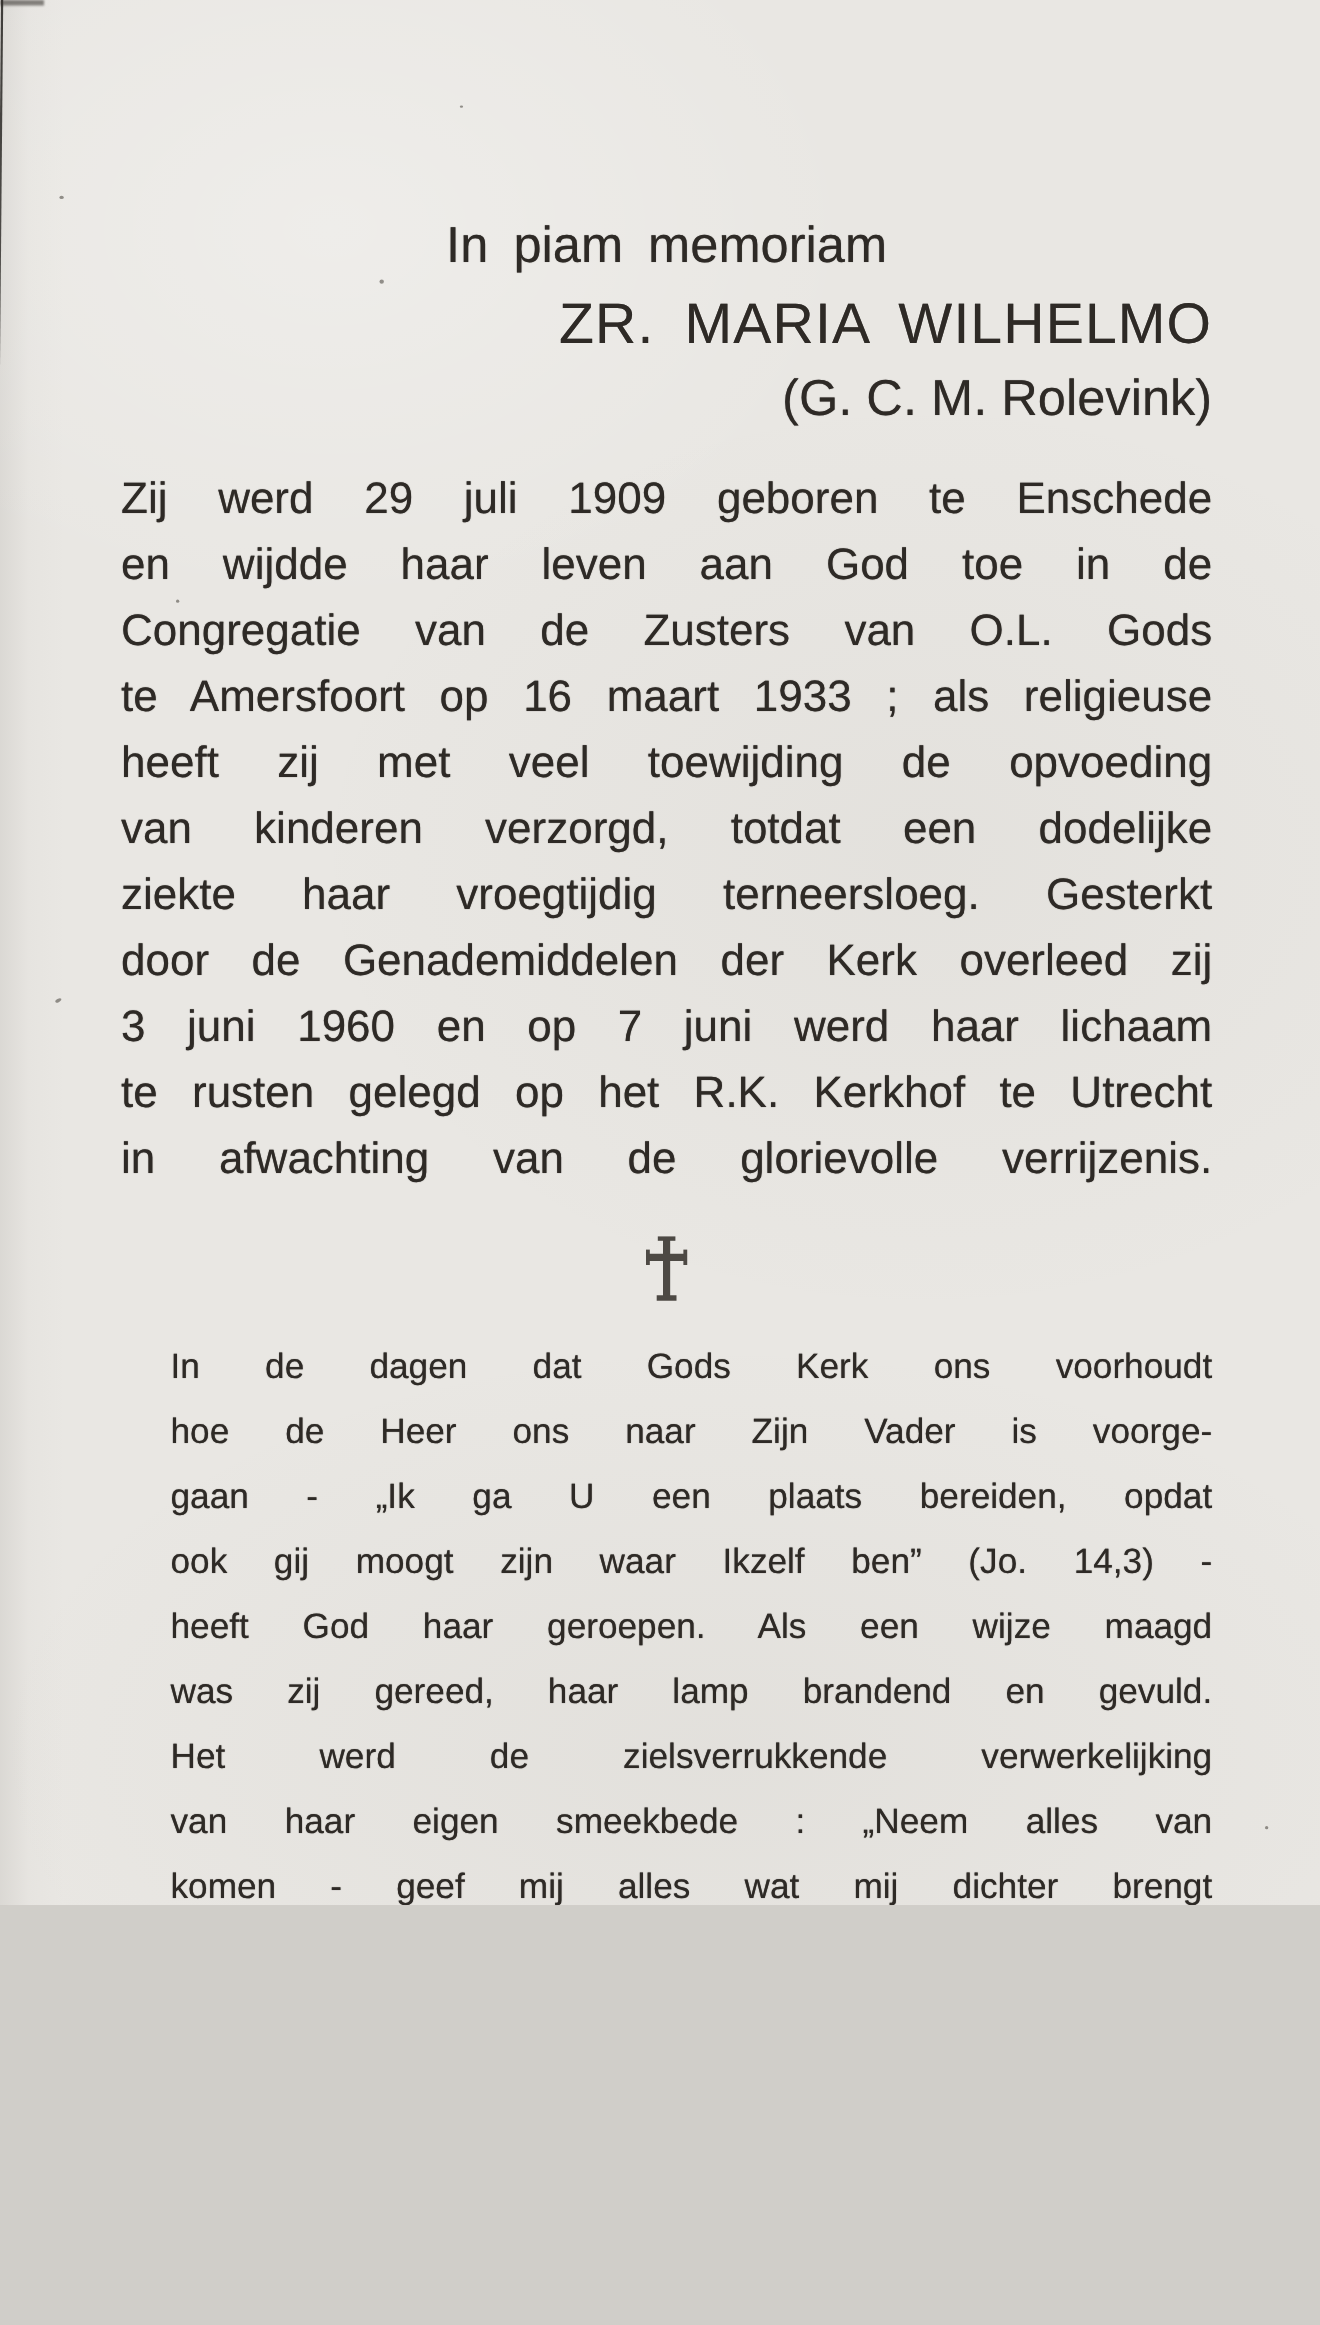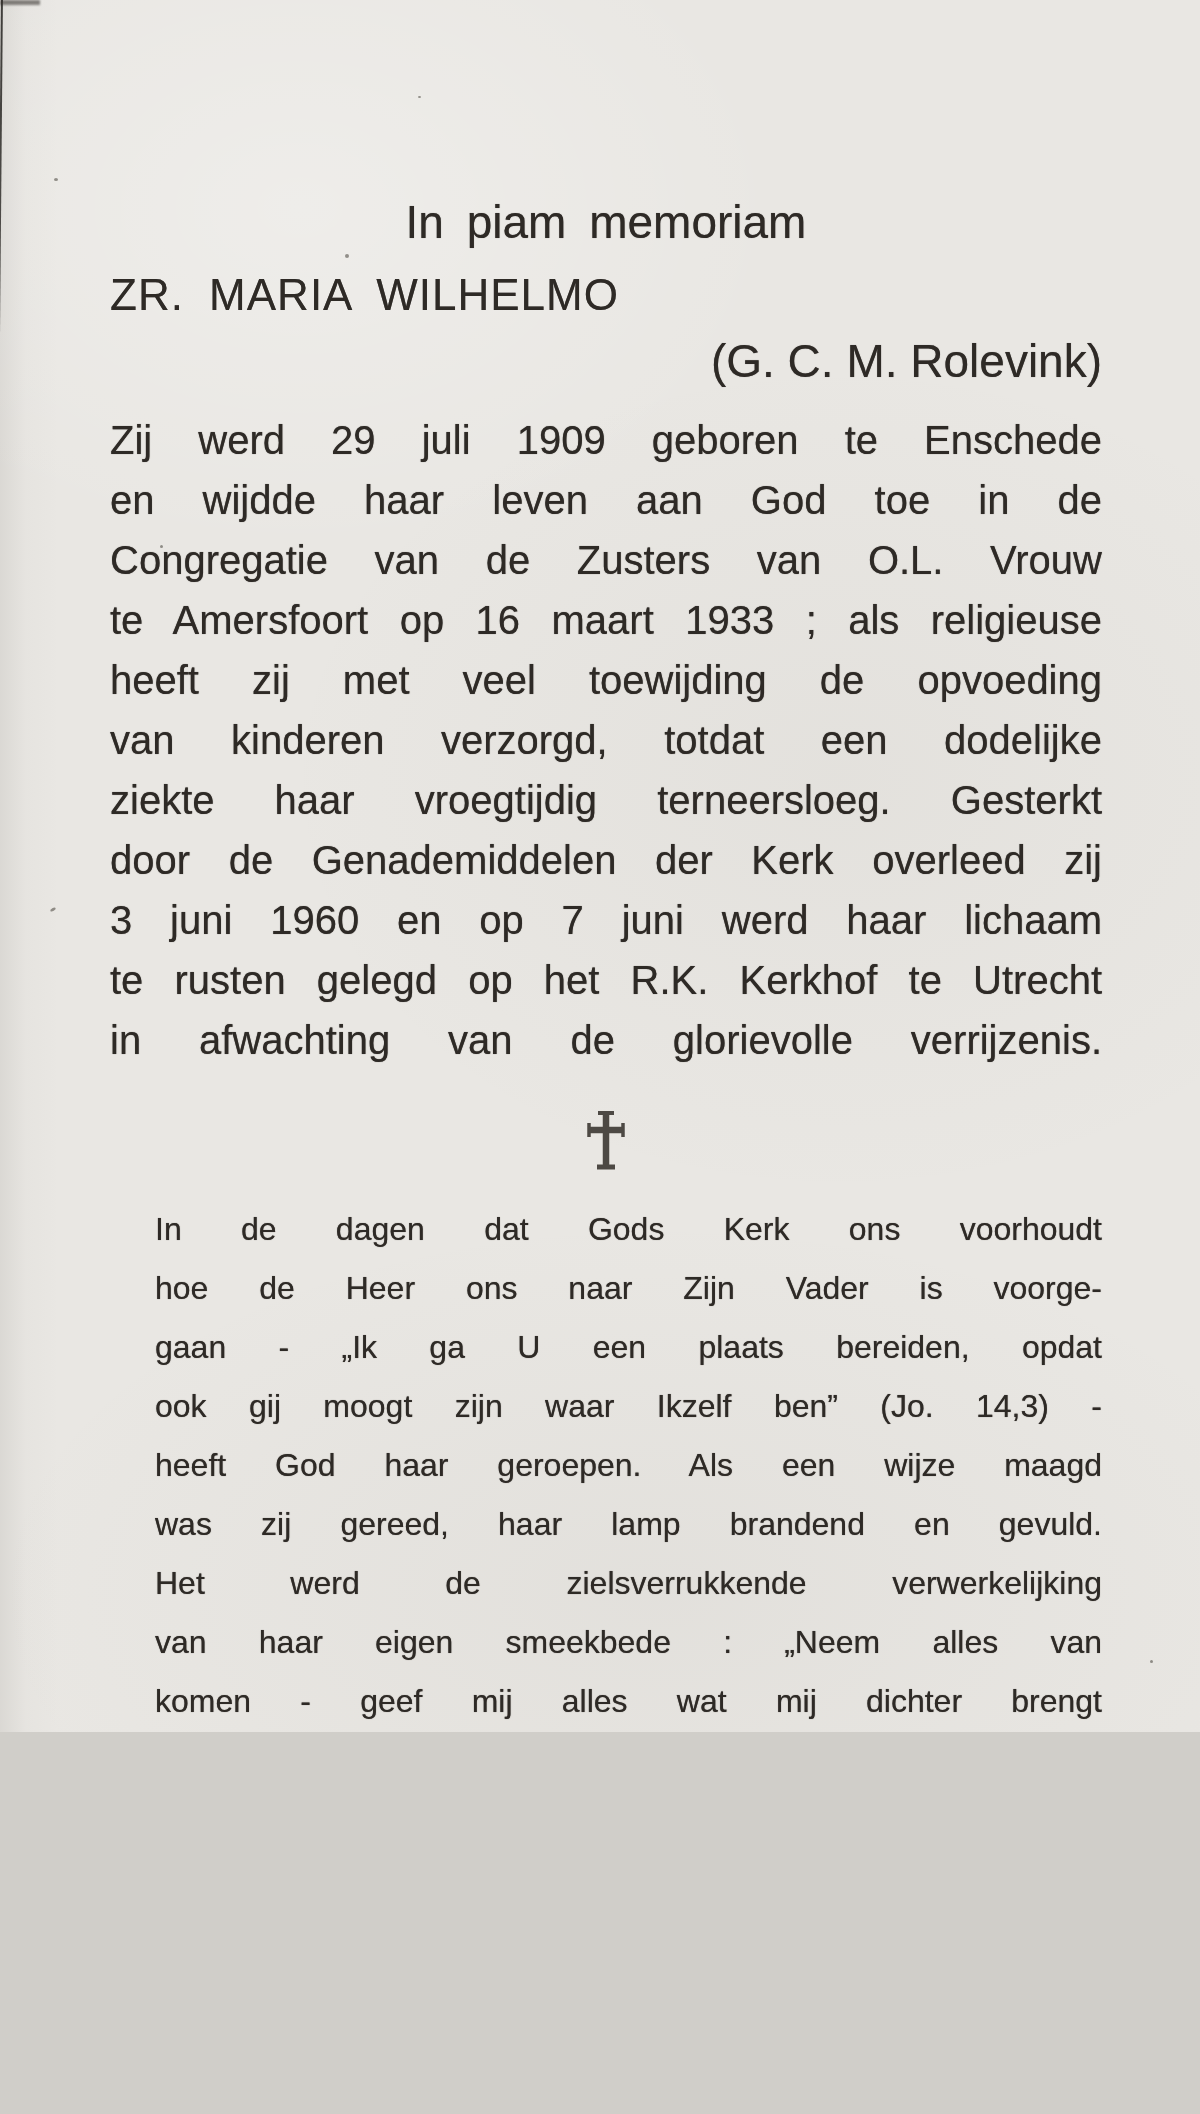--- a/index.html
+++ b/index.html
@@ -32,31 +32,31 @@
     background:rgba(45,42,38,0.55);filter:blur(1px);
   }
   .speck{position:absolute;background:rgba(70,65,58,0.55);border-radius:50%;}
   .content{position:absolute;left:110px;top:0;width:992px;}
   .memoriam{
     margin-top:196px;text-align:center;
     font-size:46px;line-height:52px;word-spacing:10px;
     text-shadow:0 0 0.7px rgba(46,42,38,0.75);
   }
   .title{
-    margin-top:16px;text-align:left;
-    font-size:44px;line-height:62px;letter-spacing:1px;word-spacing:12px;
+    margin-top:16px;text-align:right;
+    font-size:52px;line-height:62px;letter-spacing:1px;word-spacing:12px;
     text-shadow:0 0 0.6px rgba(46,42,38,0.65);
   }
   .subtitle{
     margin-top:8px;text-align:right;
     font-size:46px;line-height:54px;
     text-shadow:0 0 0.7px rgba(46,42,38,0.7);
   }
   .para{text-shadow:0 0 0.8px rgba(46,42,38,0.8);}
-  .para1{margin-top:22px;font-size:40px;line-height:60px;}
+  .para1{margin-top:35px;font-size:40px;line-height:60px;}
   .para2{margin-top:28px;font-size:32px;line-height:59px;margin-left:45px;}
   .line{
     text-align:justify;text-align-last:justify;
     white-space:nowrap;width:100%;
   }
   .line.no-just{text-align:right;text-align-last:auto;}
   .cross-wrap{
     margin-top:38px;height:64px;
     display:flex;justify-content:center;align-items:center;
   }
@@ -89,21 +89,21 @@
 
     <div class="memoriam">In piam memoriam</div>
 
     <div class="title">ZR. MARIA WILHELMO</div>
 
     <div class="subtitle">(G. C. M. Rolevink)</div>
 
     <div class="para para1">
       <div class="line">Zij werd 29 juli 1909 geboren te Enschede</div>
       <div class="line">en wijdde haar leven aan God toe in de</div>
-      <div class="line">Congregatie van de Zusters van O.L. Vrouw</div>
+      <div class="line">Congregatie van de Zusters van O.L. Gods</div>
       <div class="line">te Amersfoort op 16 maart 1933 ; als religieuse</div>
       <div class="line">heeft zij met veel toewijding de opvoeding</div>
       <div class="line">van kinderen verzorgd, totdat een dodelijke</div>
       <div class="line">ziekte haar vroegtijdig terneersloeg. Gesterkt</div>
       <div class="line">door de Genademiddelen der Kerk overleed zij</div>
       <div class="line">3 juni 1960 en op 7 juni werd haar lichaam</div>
       <div class="line">te rusten gelegd op het R.K. Kerkhof te Utrecht</div>
       <div class="line">in afwachting van de glorievolle verrijzenis.</div>
     </div>
 

